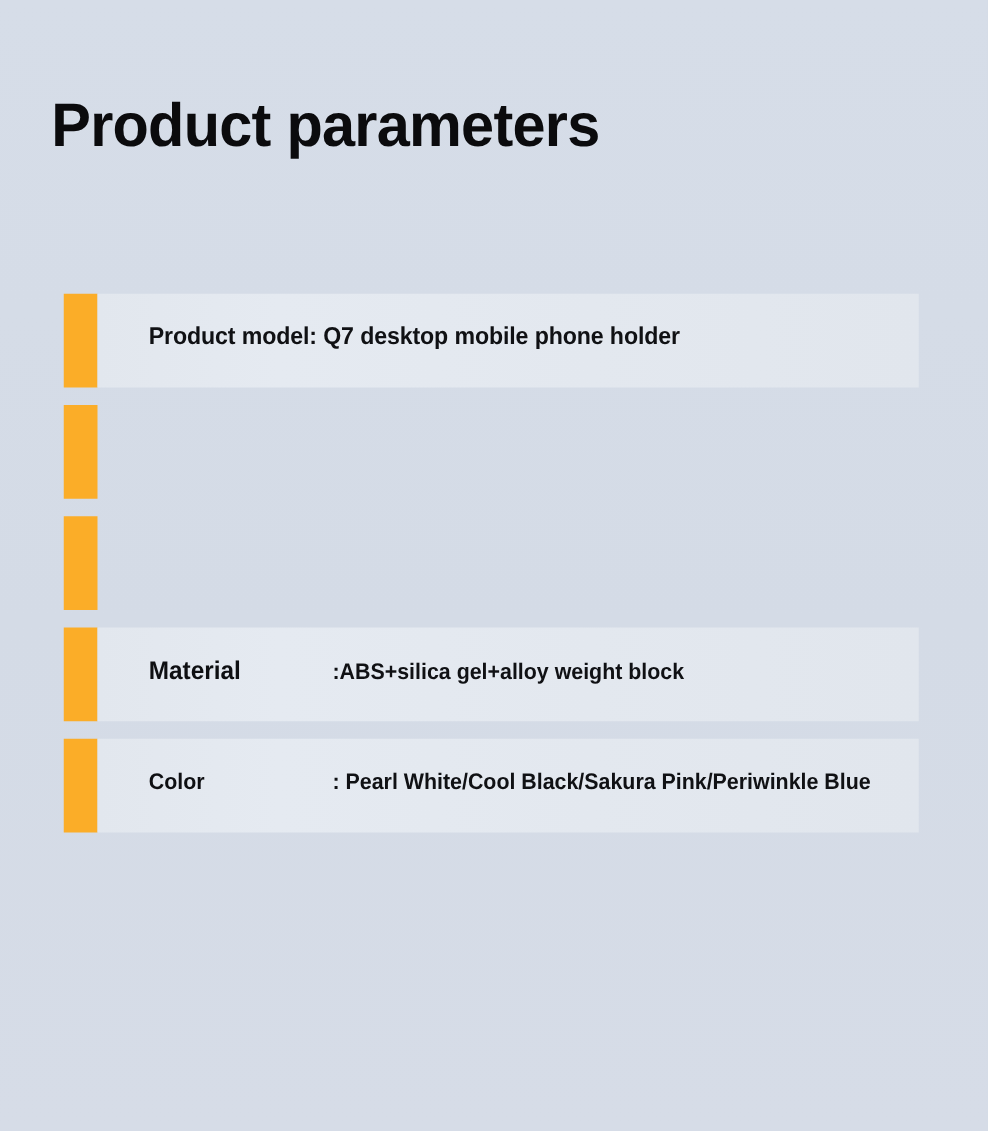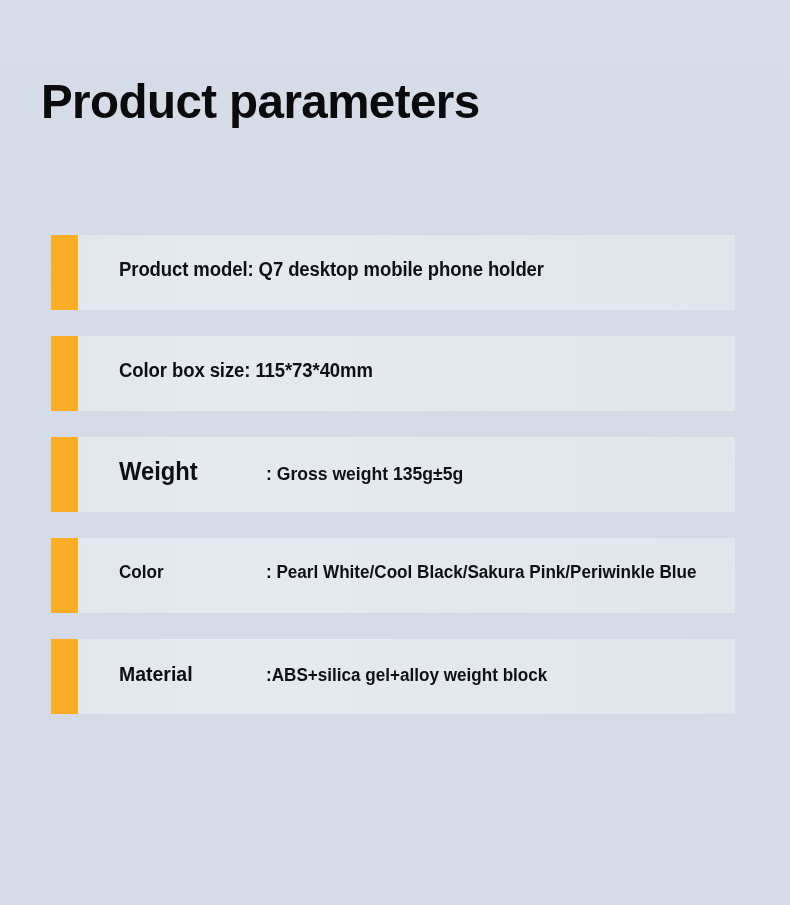--- a/index.html
+++ b/index.html
@@ -39,21 +39,21 @@
   
   .spec-list {
     position: absolute;
     left: 0;
     top: 235px;
     width: 790px;
   }
   .spec-row {
     position: relative;
     height: 71px;
-    margin-bottom: 30px;
+    margin-bottom: 18px;
   }
   .row-accent {
     position: absolute;
     left: 51px;
     top: 0;
     width: 27px;
     height: 75px;
     background: #fbad28;
   }
   .row-body {
@@ -130,51 +130,40 @@
       <div class="row-body">
         <div class="row-inner">
           <span class="row-text">Product model: Q7 desktop mobile phone holder</span>
         </div>
       </div>
     </div>
 
 
     <div class="spec-row">
       <div class="row-accent"></div>
-      <div class="row-body">
-        <div class="row-inner">
-          <span class="row-text">Color box size: 115*73*40mm</span>
-        </div>
-      </div>
+    </div>
+
+    <div class="spec-row">
+      <div class="row-accent"></div>
     </div>
 
     <div class="spec-row">
       <div class="row-accent"></div>
       <div class="row-body">
-        <div class="row-inner size-lg">
-          <span class="row-label label-col">Weight</span>
-          <span class="row-value">: Gross weight 135g±5g</span>
+        <div class="row-inner size-md">
+          <span class="row-label label-col">Material</span>
+          <span class="row-value">:ABS+silica gel+alloy weight block</span>
         </div>
       </div>
     </div>
 
     <div class="spec-row">
       <div class="row-accent"></div>
       <div class="row-body">
         <div class="row-inner size-sm">
           <span class="row-label label-col">Color</span>
           <span class="row-value">: Pearl White/Cool Black/Sakura Pink/Periwinkle Blue</span>
         </div>
       </div>
     </div>
 
-    <div class="spec-row">
-      <div class="row-accent"></div>
-      <div class="row-body">
-        <div class="row-inner size-md">
-          <span class="row-label label-col">Material</span>
-          <span class="row-value">:ABS+silica gel+alloy weight block</span>
-        </div>
-      </div>
-    </div>
-
   </div>
 </div>
 
 </body></html>

